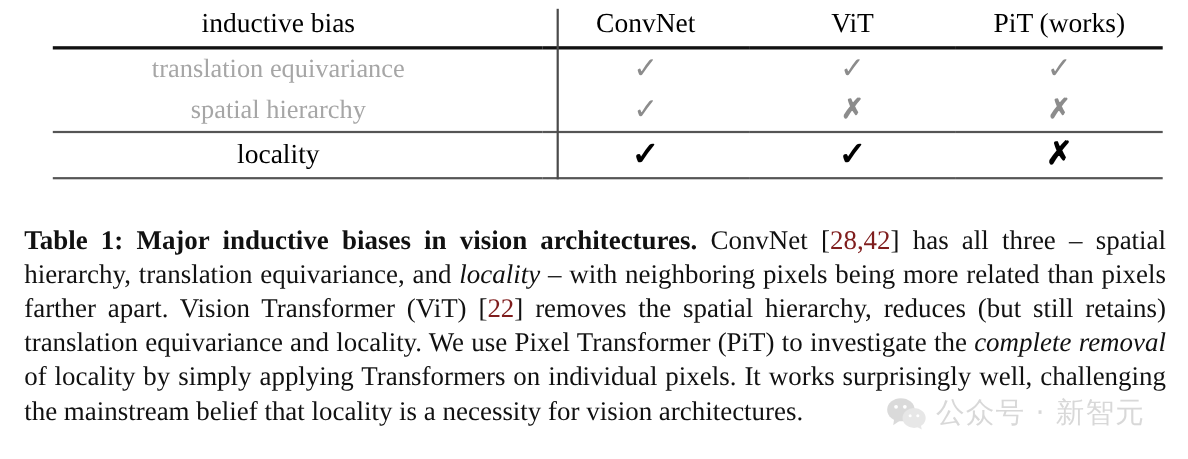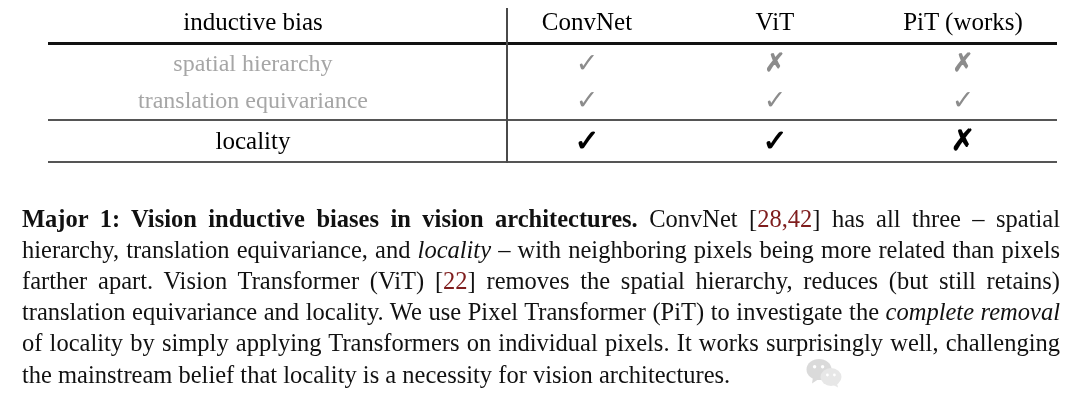--- a/index.html
+++ b/index.html
@@ -146,42 +146,42 @@
       </tr>
 
       <tr class="rule-top">
         <td class="col-label"></td>
         <td class="col-conv"></td>
         <td class="col-vit"></td>
         <td class="col-pit"></td>
       </tr>
 
       <tr class="body-row">
+        <td class="col-label faded">translation equivariance</td>
+        <td class="col-conv">
+          <span class="mark check gray">✓</span>
+        </td>
+        <td class="col-vit">
+          <span class="mark check gray">✓</span>
+        </td>
+        <td class="col-pit">
+          <span class="mark check gray">✓</span>
+        </td>
+      </tr>
+
+      <tr class="body-row">
         <td class="col-label faded">spatial hierarchy</td>
         <td class="col-conv">
           <span class="mark check gray">✓</span>
         </td>
         <td class="col-vit">
           <span class="mark cross gray">✗</span>
         </td>
         <td class="col-pit">
           <span class="mark cross gray">✗</span>
-        </td>
-      </tr>
-
-      <tr class="body-row">
-        <td class="col-label faded">translation equivariance</td>
-        <td class="col-conv">
-          <span class="mark check gray">✓</span>
-        </td>
-        <td class="col-vit">
-          <span class="mark check gray">✓</span>
-        </td>
-        <td class="col-pit">
-          <span class="mark check gray">✓</span>
         </td>
       </tr>
 
       <tr class="rule-mid">
         <td class="col-label"></td>
         <td class="col-conv"></td>
         <td class="col-vit"></td>
         <td class="col-pit"></td>
       </tr>
 
@@ -203,31 +203,32 @@
         <td class="col-conv"></td>
         <td class="col-vit"></td>
         <td class="col-pit"></td>
       </tr>
     </tbody>
   </table>
   <div id="col-divider"></div>
 </div>
 
 <p id="caption">
-  <b><span>Major 1:</span>
-  <span>Vision inductive biases in vision architectures.</span></b>
+  <b><span>Table 1:</span>
+  <span>Major inductive biases in vision architectures.</span></b>
   <span id="caption-body"><span>ConvNet </span><span>[</span><span class="cite">28</span><span class="cite">,</span><span class="cite">42</span><span>] has all three – spatial hierarchy, translation equivariance, and </span><i>locality</i><span> – with neighboring pixels being more related than pixels farther apart. Vision Transformer (ViT) </span><span>[</span><span class="cite">22</span><span>]</span><span> removes the spatial hierarchy, reduces (but still retains) translation equivariance and locality. We use Pixel Transformer (PiT) to investigate the </span><i>complete removal</i><span> of locality by simply applying Transformers on individual pixels. It works surprisingly well, challenging the mainstream belief that locality is a necessity for vision architectures.</span></span>
 </p>
 
 <div id="watermark">
   <span>
     <svg class="wechat-logo" width="36" height="30" viewBox="0 0 36 30" aria-hidden="true">
       <ellipse cx="13" cy="11.5" rx="12.5" ry="10.5" fill="#bdbdbd"></ellipse>
       <polygon points="7,19 6,25.5 12,21.5" fill="#bdbdbd"></polygon>
       <circle cx="8.6" cy="8.8" r="1.7" fill="#ffffff"></circle>
       <circle cx="16.6" cy="8.8" r="1.7" fill="#ffffff"></circle>
       <ellipse cx="25" cy="19" rx="10.5" ry="9" fill="#d4d4d4"></ellipse>
       <polygon points="31,25 32,29.5 26.5,26.5" fill="#d4d4d4"></polygon>
       <circle cx="21.4" cy="17" r="1.4" fill="#ffffff"></circle>
       <circle cx="28.4" cy="17" r="1.4" fill="#ffffff"></circle>
     </svg>
   </span>
+  <span class="wm-text">公众号 · 新智元</span>
 </div>
 
 </body></html>

